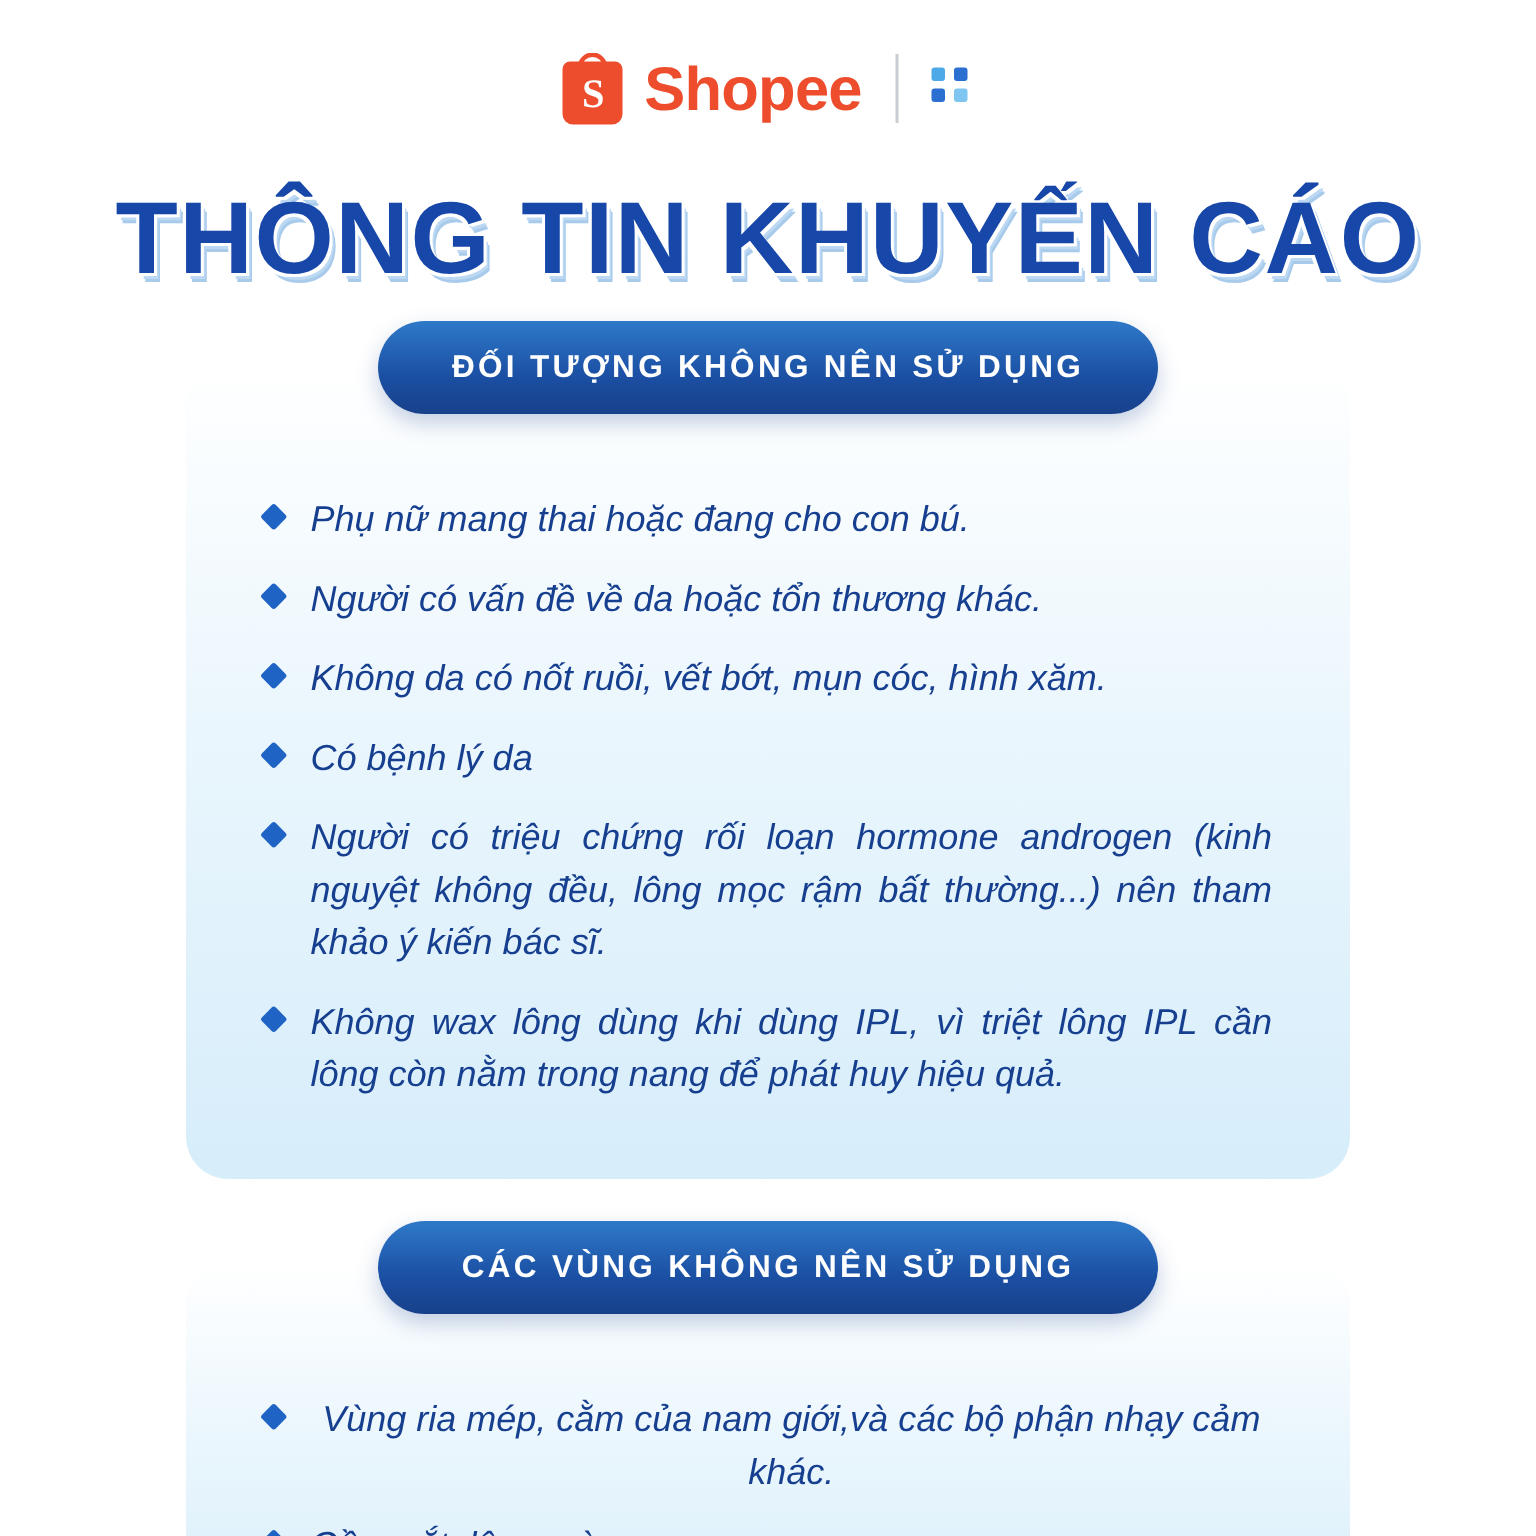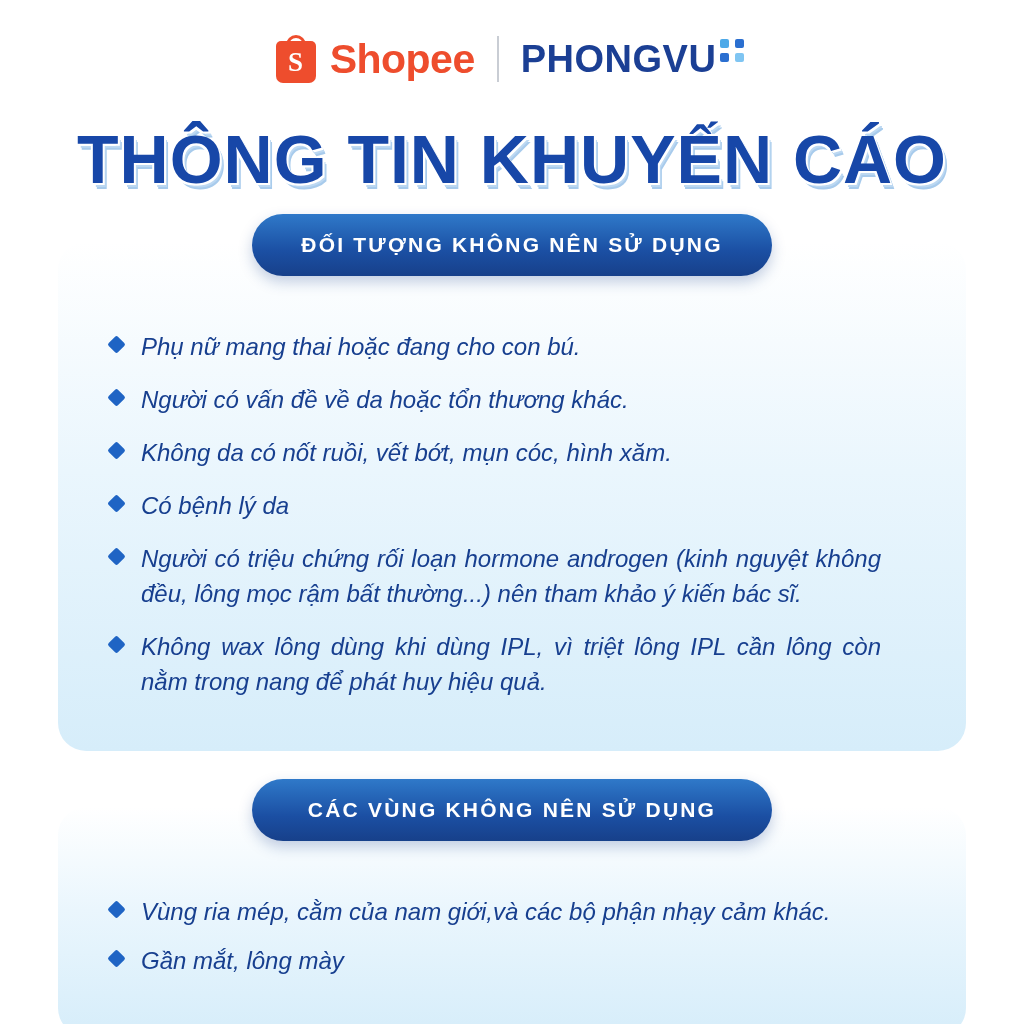--- a/index.html
+++ b/index.html
@@ -129,21 +129,21 @@
     text-shadow:
        2px 2px 0 #ffffff,
       -2px 2px 0 #ffffff,
        3px 4px 0 #bcd8f2,
        4px 6px 0 #a8cbec;
   }
 
   
   .section {
     position: relative;
-    width: 908px;
+    width: 776px;
     margin: 0 auto;
     border-radius: 28px;
     background: linear-gradient(180deg, #ffffff 0%, #eaf6fd 45%, #d6edfa 100%);
   }
 
   .section-1 { margin-top: 44px; padding: 58px 52px 34px 52px; }
   .section-2 { margin-top: 56px; padding: 58px 52px 44px 52px; }
 
   .pill {
     position: absolute;
@@ -211,21 +211,20 @@
         <div class="handle"></div>
         <div class="bag"></div>
         <div class="s-letter">S</div>
       </div>
       <div class="shopee-word">Shopee</div>
     </div>
 
     <div class="brand-divider"></div>
 
     <div class="phongvu-lockup">
-      <div class="phongvu-word">PHONGVU</div>
       <div class="phongvu-dots">
         <i class="d1"></i>
           <i class="d2"></i>
           <i class="d3"></i>
           <i class="d4"></i>
       </div>
     </div>
 
   </div>
 

